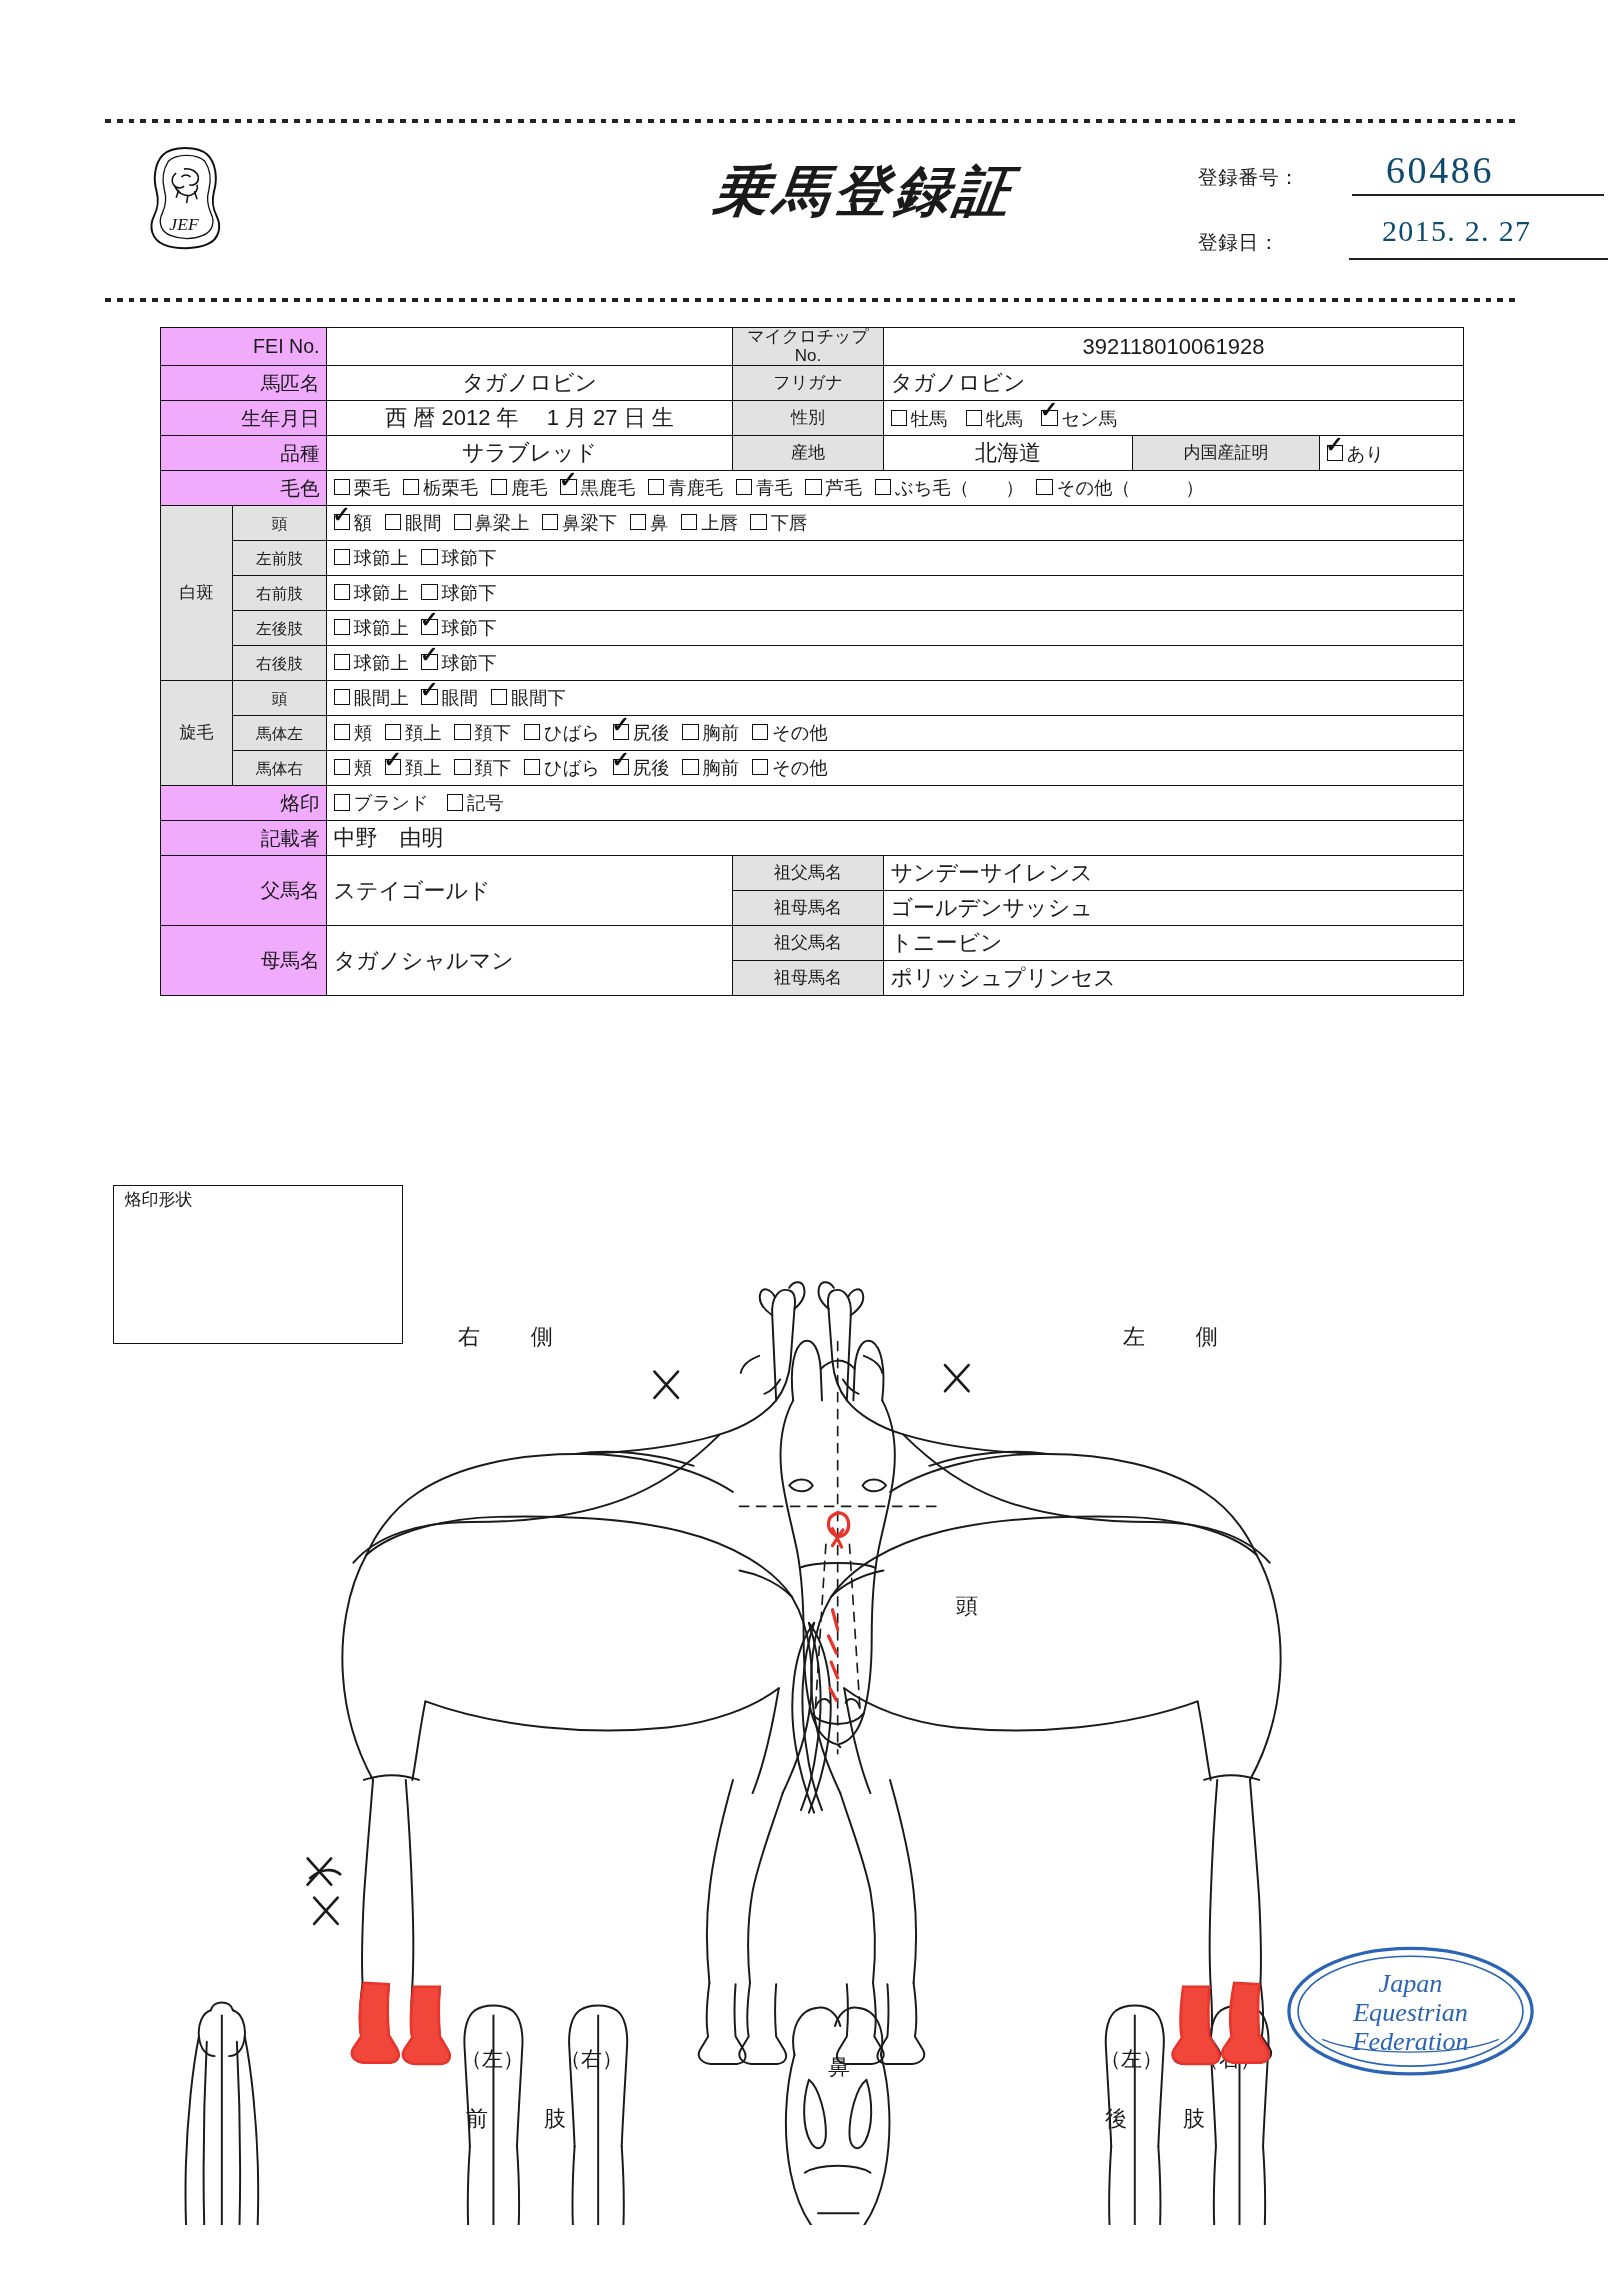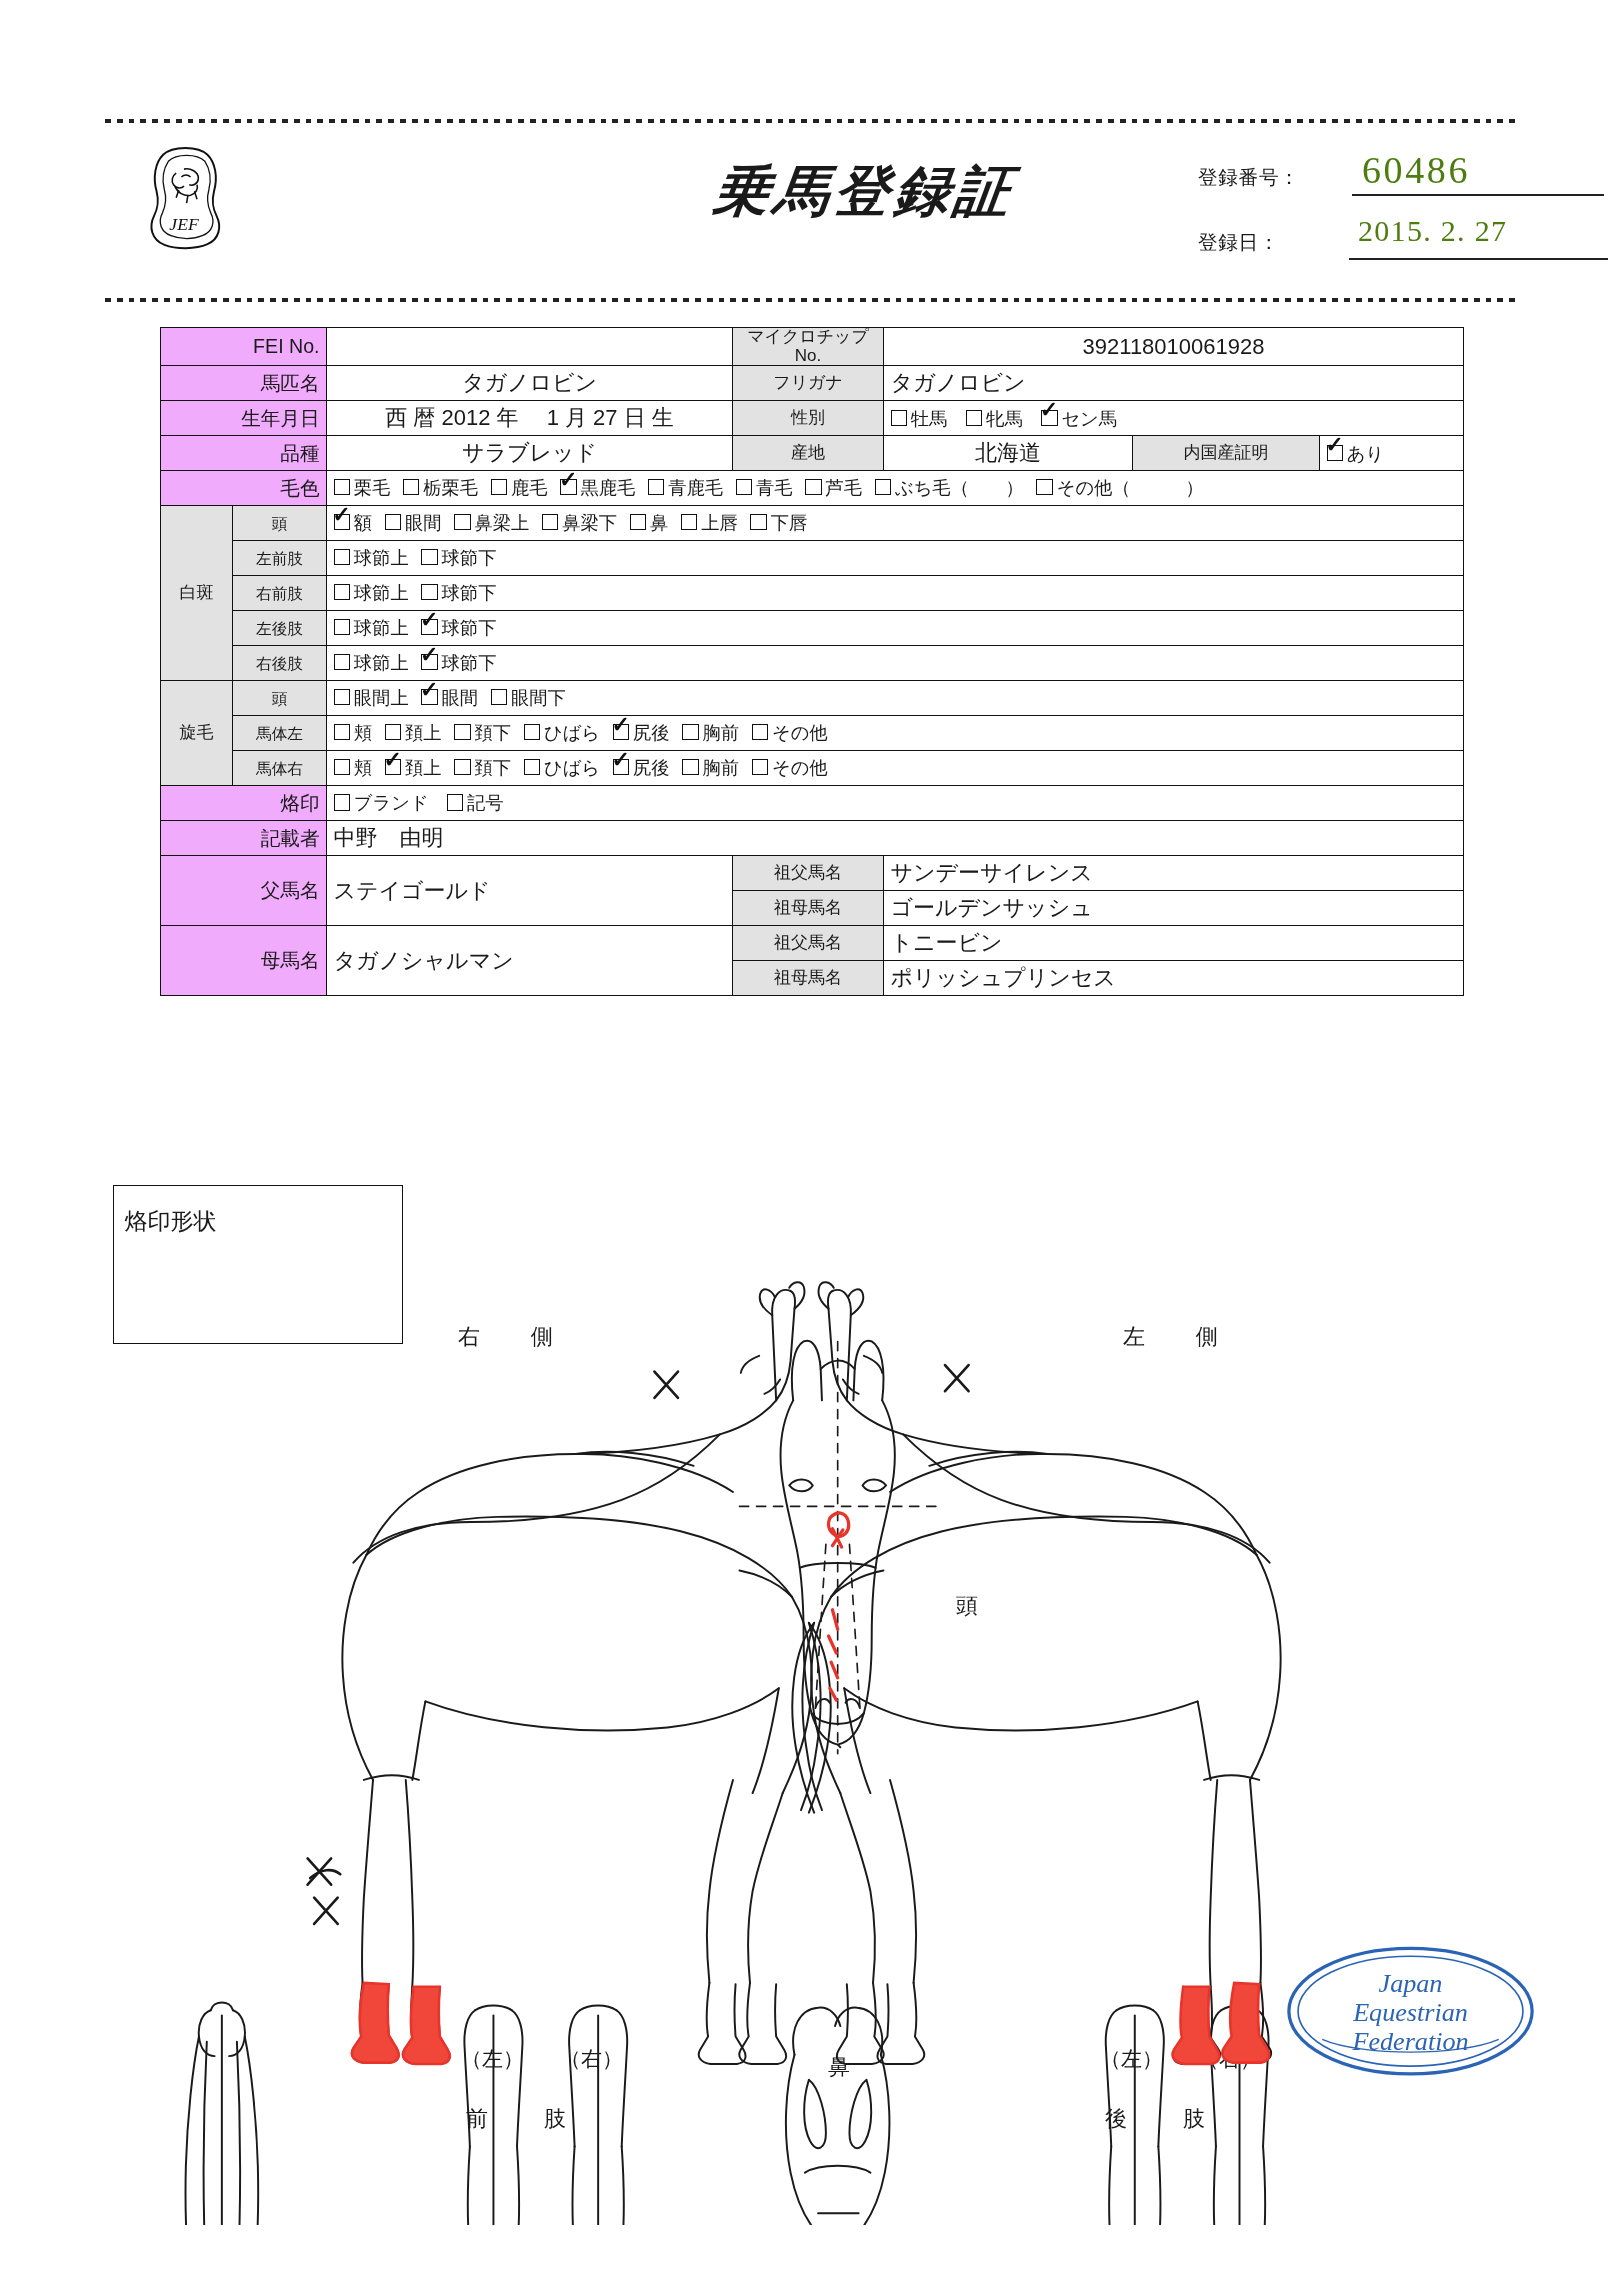--- a/index.html
+++ b/index.html
@@ -74,40 +74,40 @@
     line-height:1.1;
   }
   .lbl { background:#f0abfc; font-size:19.6px; text-align:right; padding-left:9.2px;margin-top:40px; }
   .lbl-c { background:#e2e2e2; font-size:17px; text-align:center; padding:0 2.6px; }
   .lbl-sm { background:#e2e2e2; font-size:15.7px; text-align:center; padding:0 1.3px; }
   .val { font-size:22px; }
   .val-c { font-size:22px; text-align:center; }
   .tall { height:48px; }
   .xtall { height:60px; }
 
-  .hand { font-family:"Liberation Serif", serif; color:#4d7c0f; }
+  .hand { font-family:"Liberation Serif", serif; color:#0c4a6e;margin-left:24px; }
 
   .cb { display:inline-block; position:relative; margin-right:3.3px; }
   .cb .box {
     display:inline-block; width:14.4px; height:14.4px;
     border:1.3px solid #111; vertical-align:-1.3px; margin-right:3.9px;
   }
   .cb .tick {
     position:absolute; left:-1.3px; top:-10.5px;
     font-size:22px; color:#111; font-weight:bold;
   }
   .opt { display:inline-block; margin-right:13px; white-space:nowrap; font-size:18.3px; }
   .opt-tight { margin-right:7.9px; }
 
   
   #brand-shape-box {
     position:absolute; left:113px; top:1185px; width:288px; height:157px;
     border:1.3px solid #111; background:#fff;
   }
-  #brand-shape-label { position:absolute; left:10.5px; top:20px; font-size:23px; }
+  #brand-shape-label { position:absolute; left:10.5px; top:2px; font-size:17px; }
 
   #label-right-side { position:absolute; left:458px; top:1322px; font-size:22px; letter-spacing:14.4px; }
   #label-left-side  { position:absolute; left:1123px; top:1322px; font-size:22px; letter-spacing:14.4px; }
   #label-head { position:absolute; left:956px; top:1591px; font-size:22px; }
   #label-nose { position:absolute; left:828px; top:2052px; font-size:22px; }
   #label-fl-left  { position:absolute; left:461px; top:2045px; font-size:21px; }
   #label-fl-right { position:absolute; left:560px; top:2045px; font-size:21px; }
   #label-front-limb { position:absolute; left:466px; top:2104px; font-size:22px; letter-spacing:17px; }
   #label-hl-left  { position:absolute; left:1100px; top:2045px; font-size:21px; }
   #label-hl-right { position:absolute; left:1198px; top:2045px; font-size:21px; }

